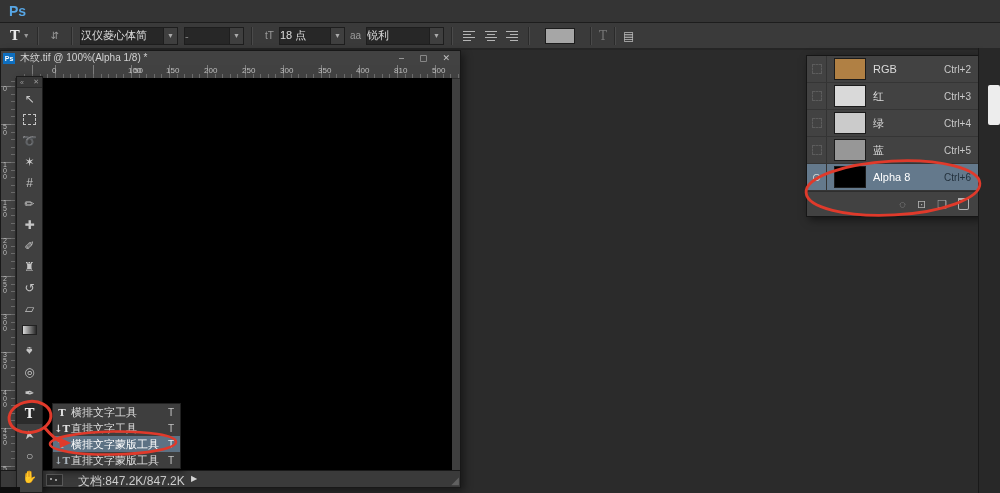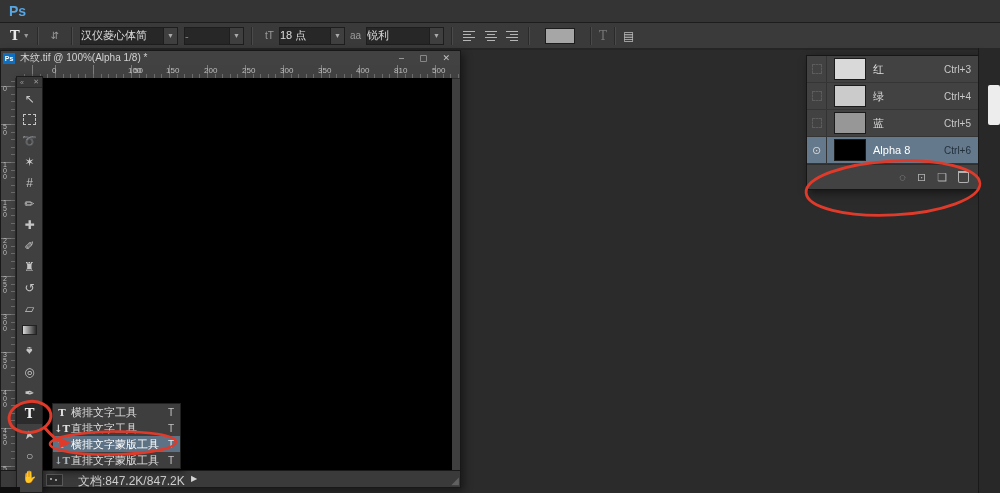--- a/index.html
+++ b/index.html
@@ -320,20 +320,28 @@
         <span class="tm-short">T</span>
       </div>
     </div>
 
   <div class="abs chpanel">
     <div>
         <div class="ch-row">
           <span class="eye-well">
             <span class="eye-empty"></span>
           </span>
+          <span class="ch-thumb" style="background: rgb(176, 128, 68);"></span>
+          <span class="ch-name">RGB</span>
+          <span class="ch-short">Ctrl+2</span>
+        </div>
+        <div class="ch-row">
+          <span class="eye-well">
+            <span class="eye-empty"></span>
+          </span>
           <span class="ch-thumb" style="background: rgb(217, 217, 217);"></span>
           <span class="ch-name">红</span>
           <span class="ch-short">Ctrl+3</span>
         </div>
         <div class="ch-row">
           <span class="eye-well">
             <span class="eye-empty"></span>
           </span>
           <span class="ch-thumb" style="background: rgb(203, 203, 203);"></span>
           <span class="ch-name">绿</span>

